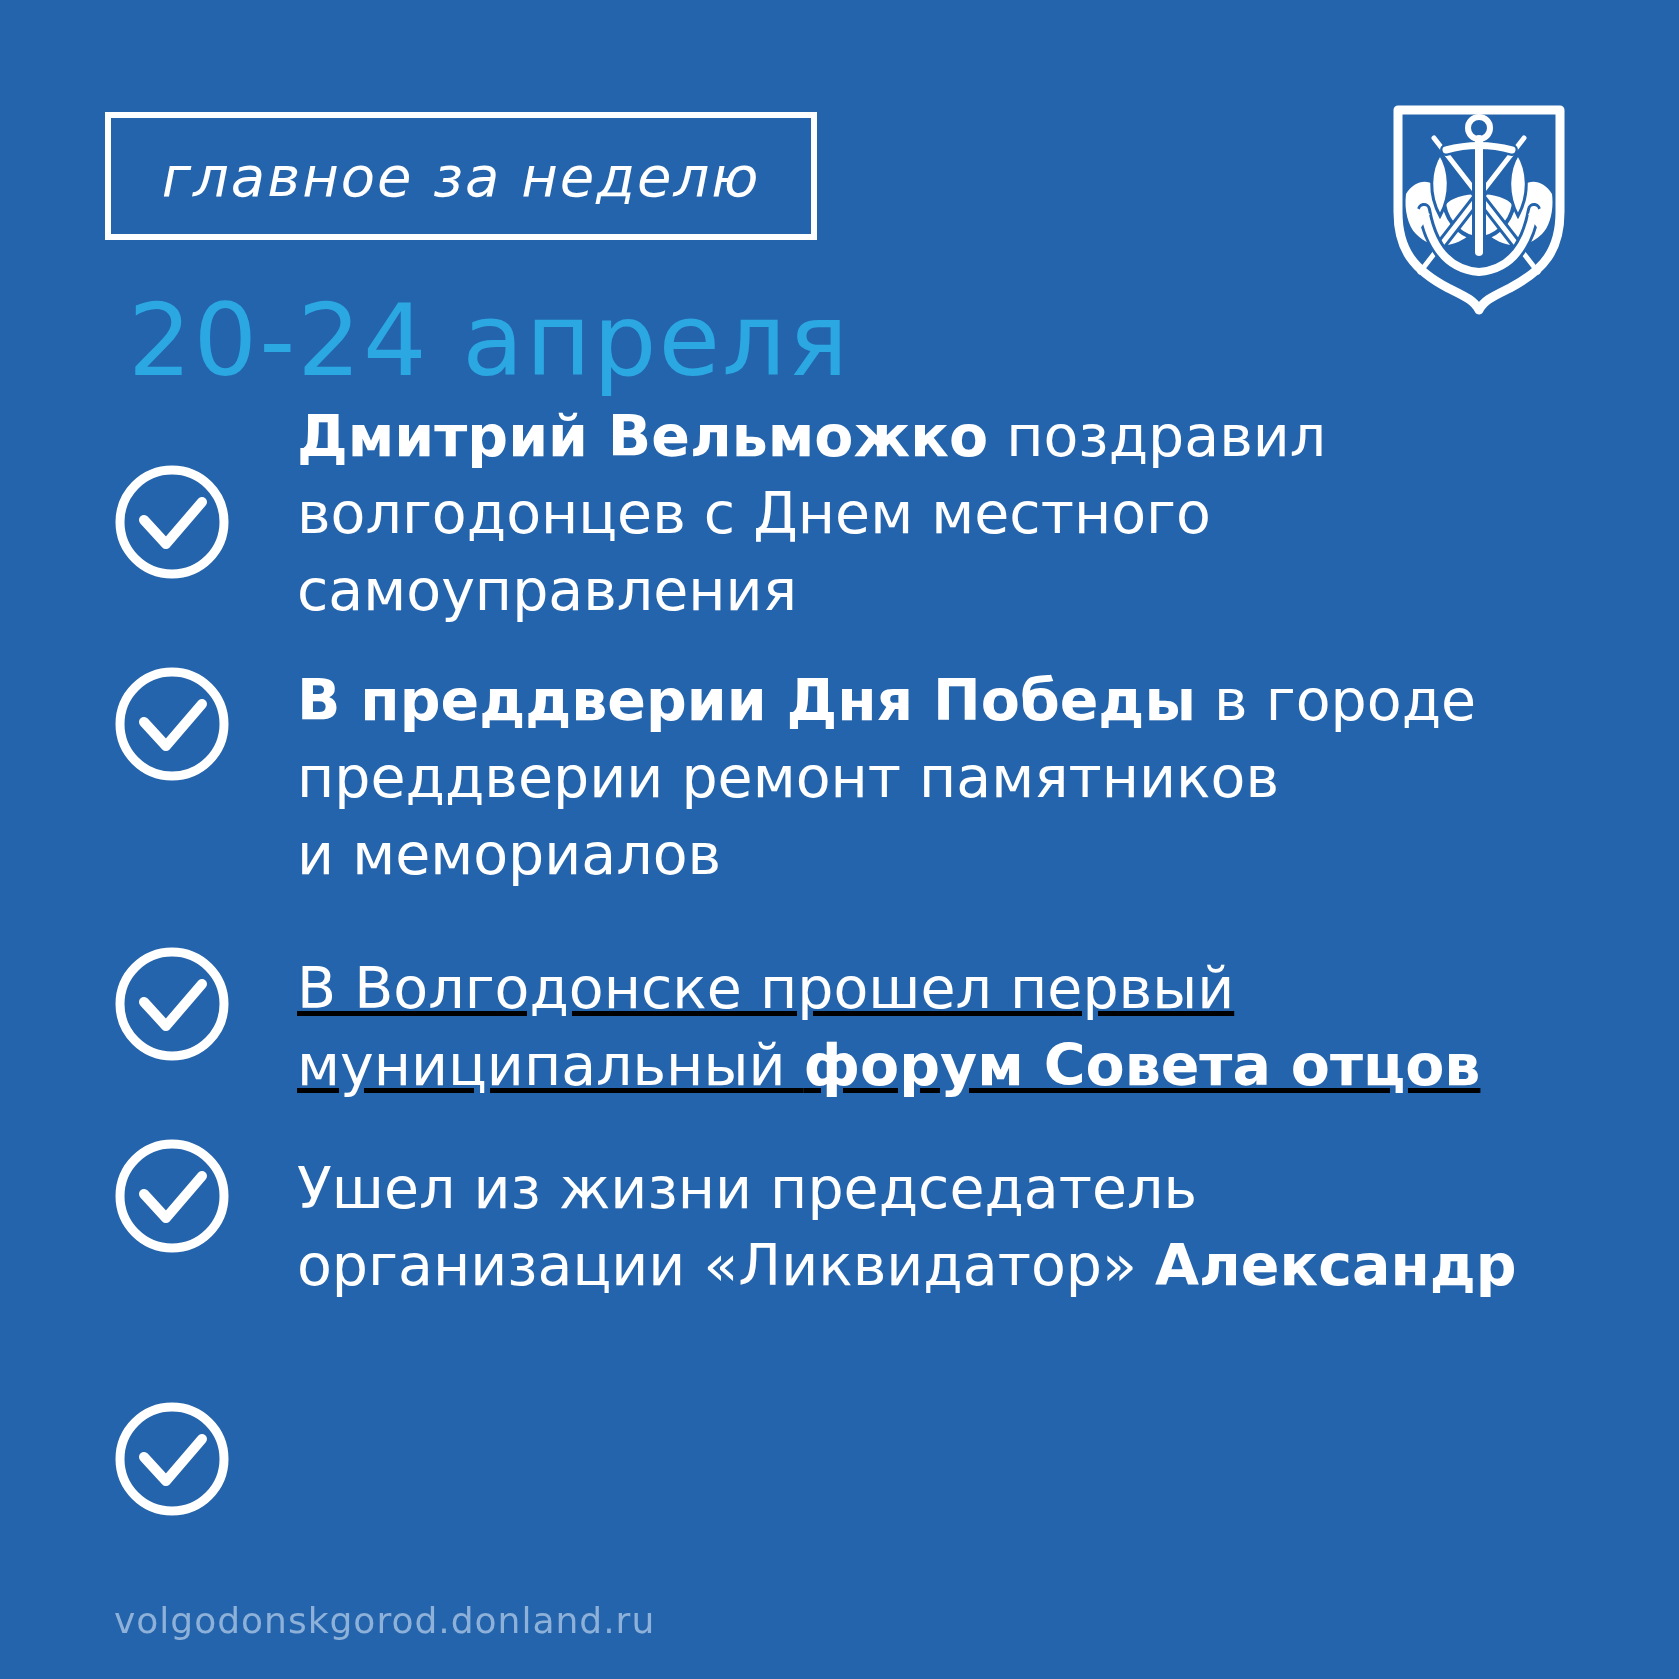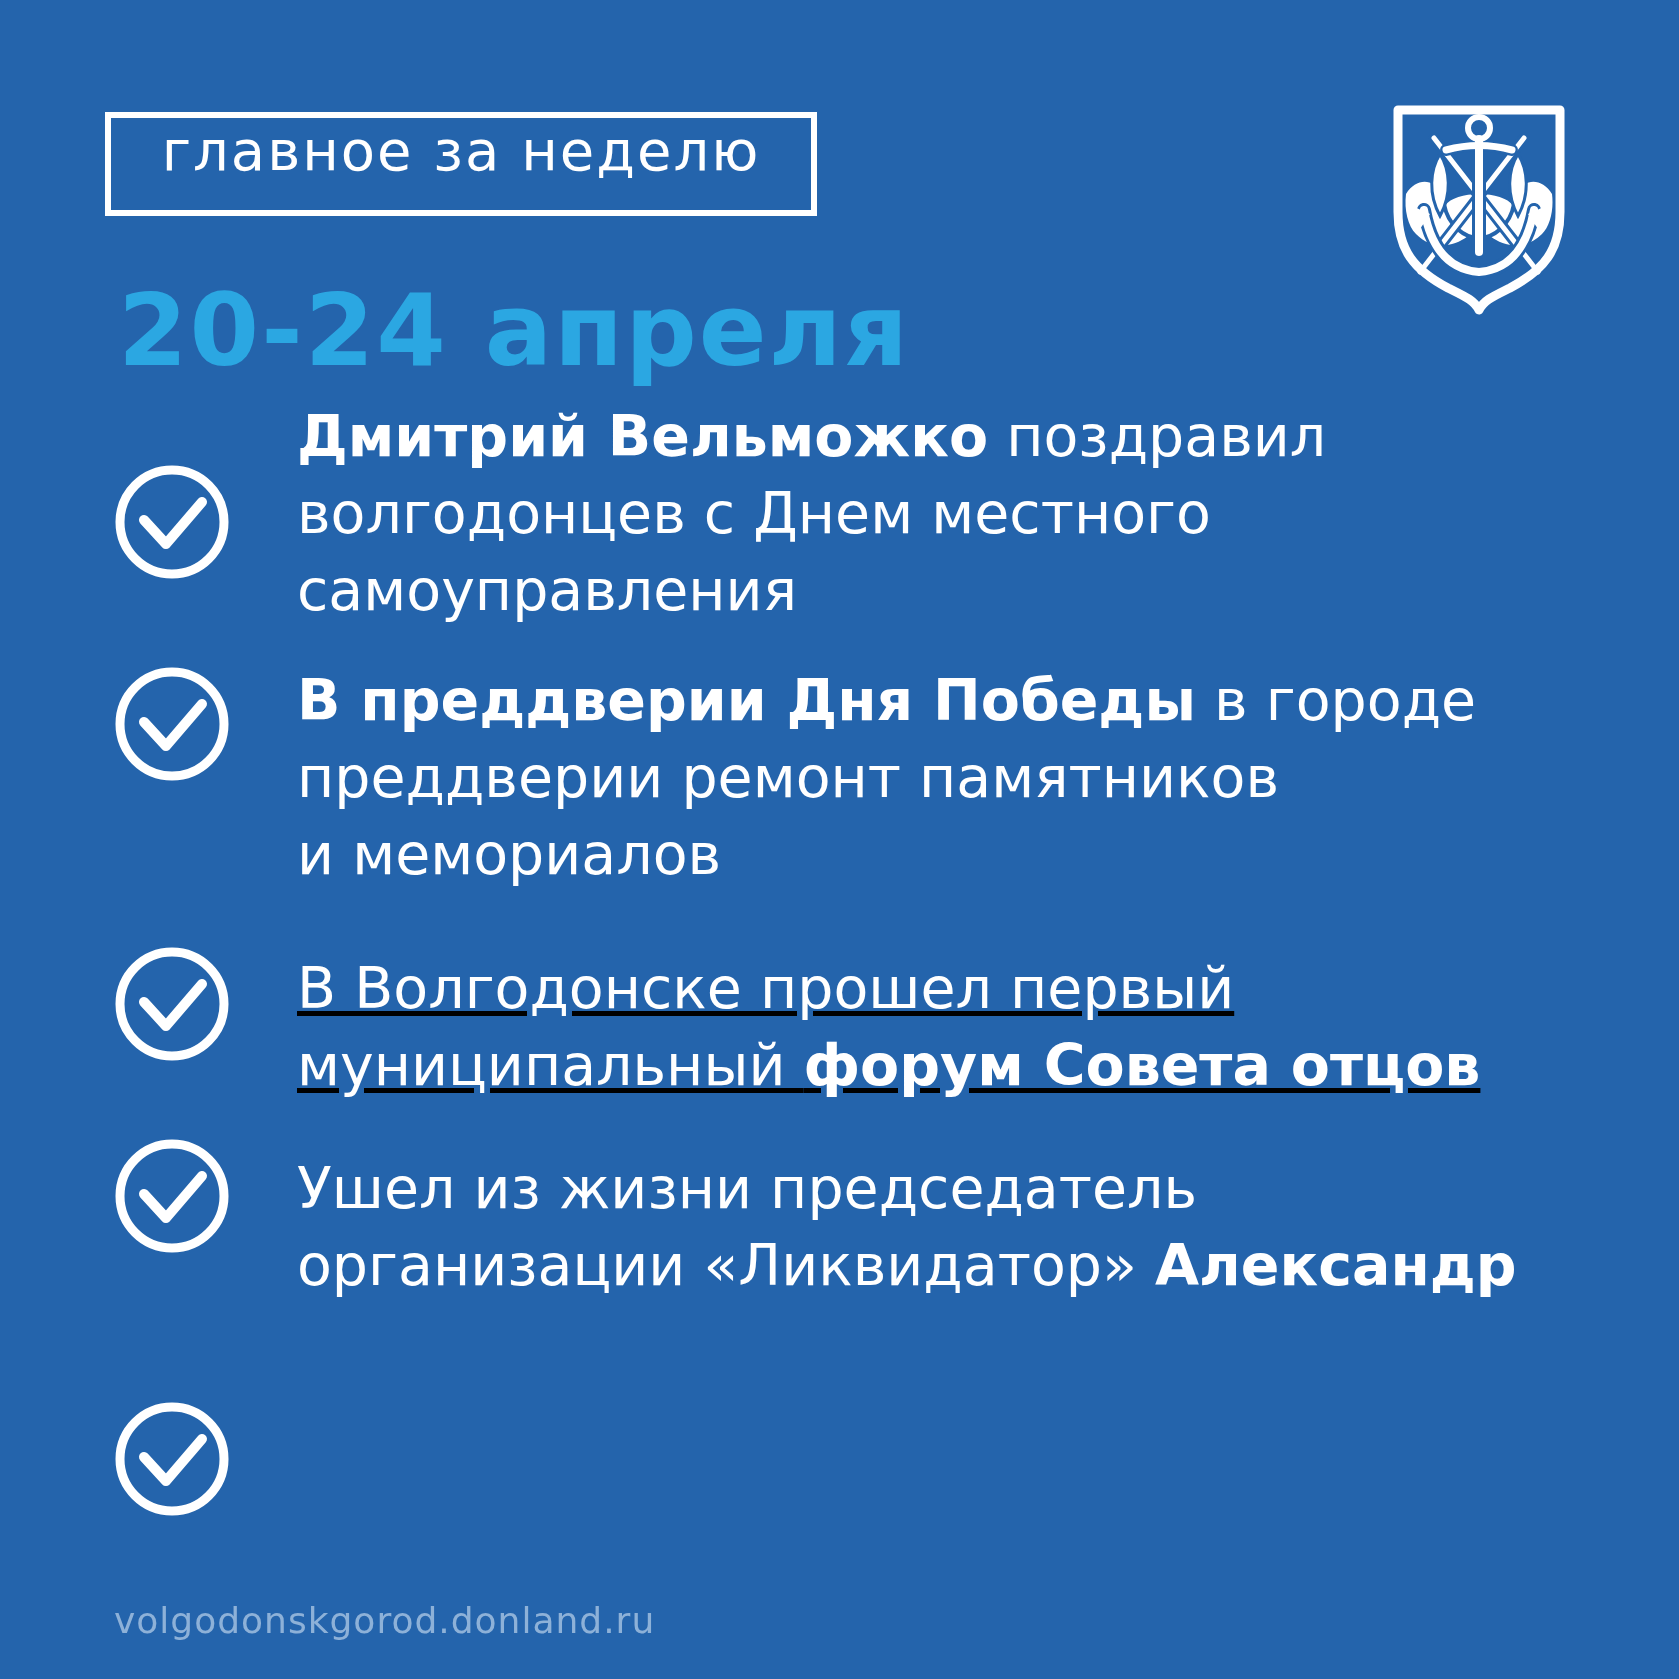--- a/index.html
+++ b/index.html
@@ -7,29 +7,29 @@
     --heading:#2BA7E2;
     --text:#FFFFFF;
     --wm:rgba(198,218,240,0.65);
   }
   html,body{margin:0;padding:0;background:var(--bg);}
   .card{
     position:relative;width:1679px;height:1679px;background:var(--bg);
     overflow:hidden;font-family:"DejaVu Sans","Liberation Sans",sans-serif;
   }
   .badge{
-    position:absolute;left:105px;top:112px;width:712px;height:104px;
+    position:absolute;left:105px;top:112px;width:712px;height:128px;
     border:6px solid #fff;box-sizing:border-box;
-    display:flex;align-items:flex-start;justify-content:center;
-    color:#fff;font-size:56px;letter-spacing:2px;white-space:nowrap;
+    display:flex;align-items:center;justify-content:center;
+    color:#fff;font-size:56px;letter-spacing:2px;white-space:nowrap;font-style:italic;
   }
   .crest{position:absolute;left:1388px;top:101px;width:182px;height:214px;}
   .heading{
-    position:absolute;left:110px;top:268px;margin:8px;
-    font-size:100px;font-weight:bold;color:var(--heading);
+    position:absolute;left:110px;top:268px;margin:18px;
+    font-size:100px;font-weight:normal;color:var(--heading);
     letter-spacing:2px;white-space:nowrap;line-height:1.1;
   }
   .item{position:absolute;left:0;width:1627px;}
   .check{position:absolute;left:112px;width:120px;height:120px;}
   .lines{margin-left:297px;color:var(--text);font-size:57px;line-height:77px;}
   .line{white-space:nowrap;}
   .b{font-weight:bold;}
   
   .item:nth-of-type(1){top:398px;}
   .item:nth-of-type(2){top:662px;}

